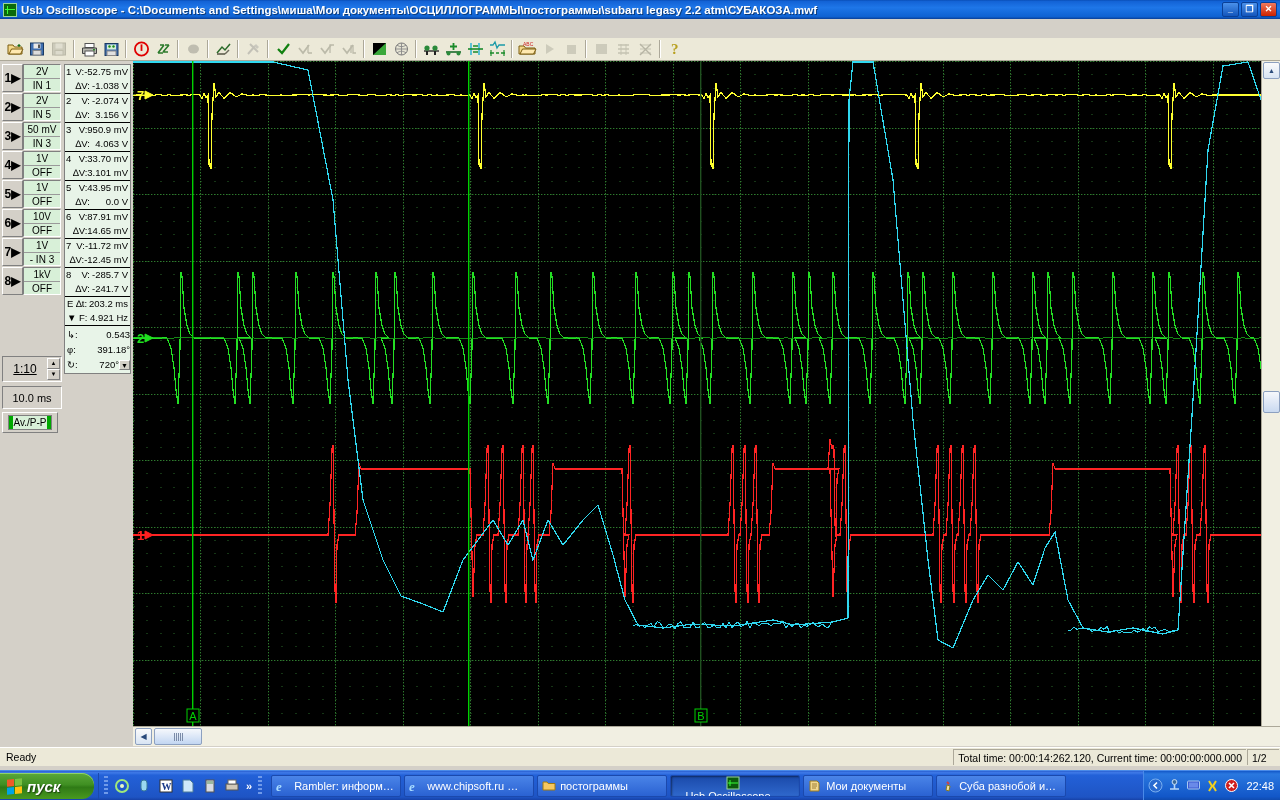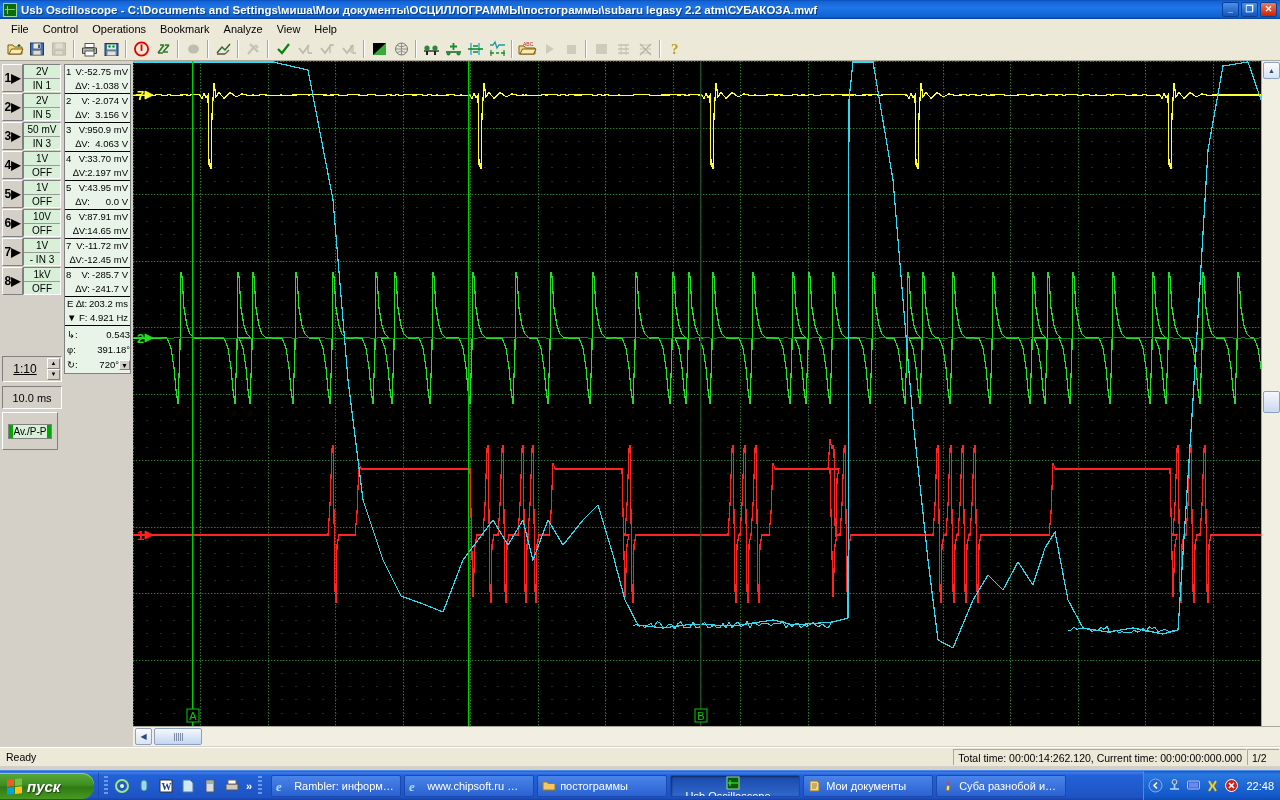--- a/index.html
+++ b/index.html
@@ -99,21 +99,21 @@
   .spin div{
     flex:1;border:1px solid #fff;border-right-color:#808080;border-bottom-color:#808080;
     background:#d4d0c8;font-size:6px;line-height:9px;text-align:center;box-sizing:border-box;
   }
   .time-box{
     position:absolute;left:2px;top:325px;width:60px;height:23px;
     box-sizing:border-box;border:1px solid #808080;border-right-color:#fff;border-bottom-color:#fff;
     background:#d4d0c8;display:flex;align-items:center;justify-content:center;font-size:11px;
   }
   .avpp-box{
-    position:absolute;left:2px;top:351px;width:56px;height:38px;
+    position:absolute;left:2px;top:351px;width:56px;height:21px;
     box-sizing:border-box;border:1px solid #fff;border-right-color:#808080;border-bottom-color:#808080;
     background:#d4d0c8;display:flex;align-items:center;justify-content:center;
   }
   .avpp-inner{
     display:flex;align-items:center;border:1px solid #808080;
     background:#d8f0d8;height:15px;box-sizing:border-box;
   }
   .avpp-bar{width:4px;height:13px;background:#00a800;}
   .avpp-txt{font-size:10px;padding:0 1px;}
 
@@ -257,29 +257,20 @@
   <div class="titlebar">
     <div class="title-icon"></div>
     <div class="title-text">Usb Oscilloscope - C:\Documents and Settings\миша\Мои документы\ОСЦИЛЛОГРАММЫ\постограммы\subaru legasy 2.2 atm\СУБАКОЗА.mwf</div>
     <div class="title-buttons">
       <div class="tbtn min">_</div>
       <div class="tbtn max">❐</div>
       <div class="tbtn close">✕</div>
     </div>
   </div>
 
-  <div class="menubar">
-    <div class="menuitem">File</div>
-    <div class="menuitem">Control</div>
-    <div class="menuitem">Operations</div>
-    <div class="menuitem">Bookmark</div>
-    <div class="menuitem">Analyze</div>
-    <div class="menuitem">View</div>
-    <div class="menuitem">Help</div>
-  </div>
 
   <div class="toolbar">
     <div style="width:4px"></div>
     <div class="tb-btn">
       <svg width="17" height="16" viewBox="0 0 17 16">
           <path d="M1 13V4h5l1.5 2H15v7z" fill="#f5d98a" stroke="#7a5c10"></path>
           <path d="M2 13l2.5-5H16l-2.5 5z" fill="#ffe9b0" stroke="#7a5c10"></path>
           <path d="M12 3v3M10.5 4.5h3" stroke="#146c14" stroke-width="1.2"></path>
         </svg>
     </div>
@@ -581,21 +572,21 @@
       </div>
       <div class="meas-grp">
         <div class="mline">
             <span class="idx">4</span>
             <span class="sym">V:</span>
             <span class="num">33.70 mV</span>
           </div>
         <div class="mline">
             <span class="idx"></span>
             <span class="sym">∆V:</span>
-            <span class="num">2.197 mV</span>
+            <span class="num">3.101 mV</span>
           </div>
       </div>
       <div class="meas-grp">
         <div class="mline">
             <span class="idx">5</span>
             <span class="sym">V:</span>
             <span class="num">43.95 mV</span>
           </div>
         <div class="mline">
             <span class="idx"></span>

